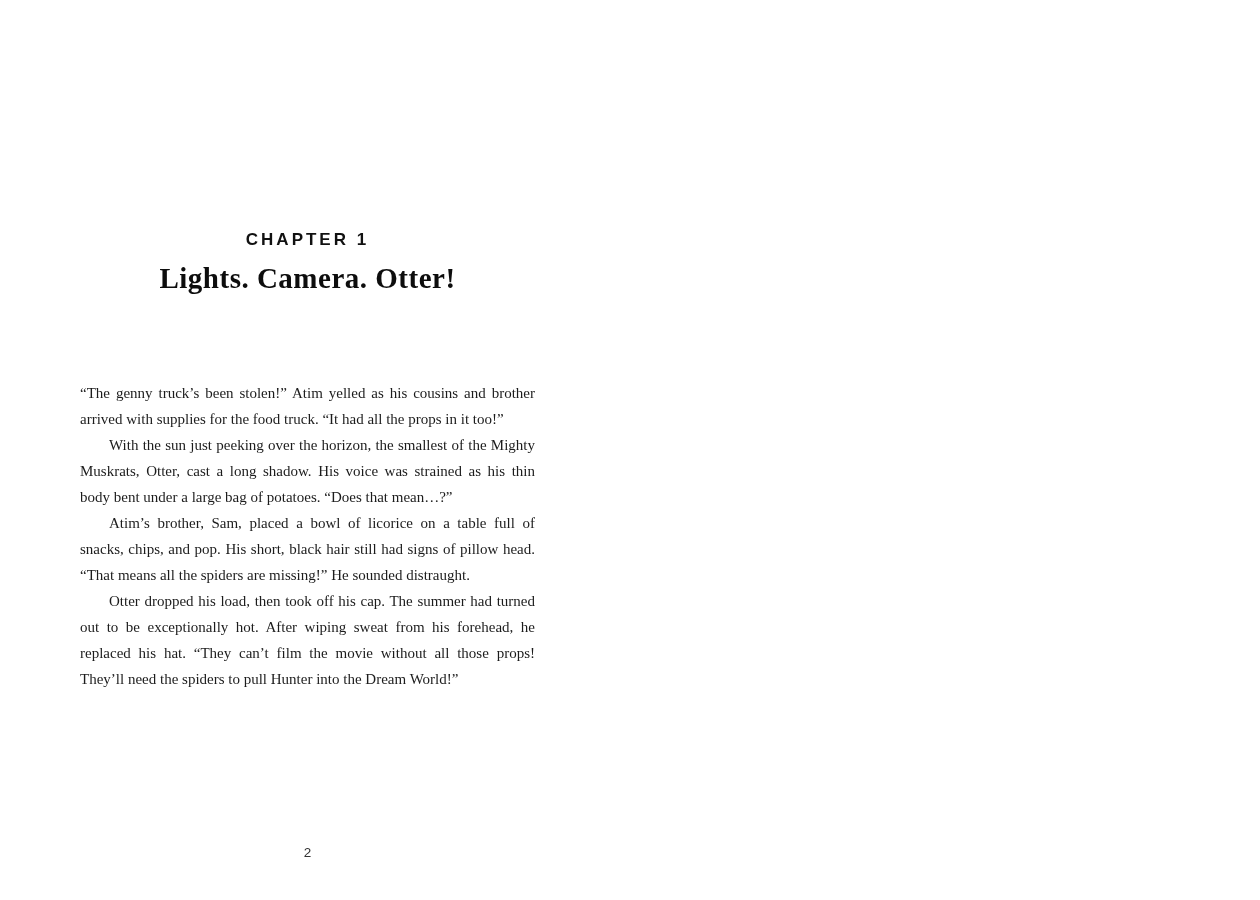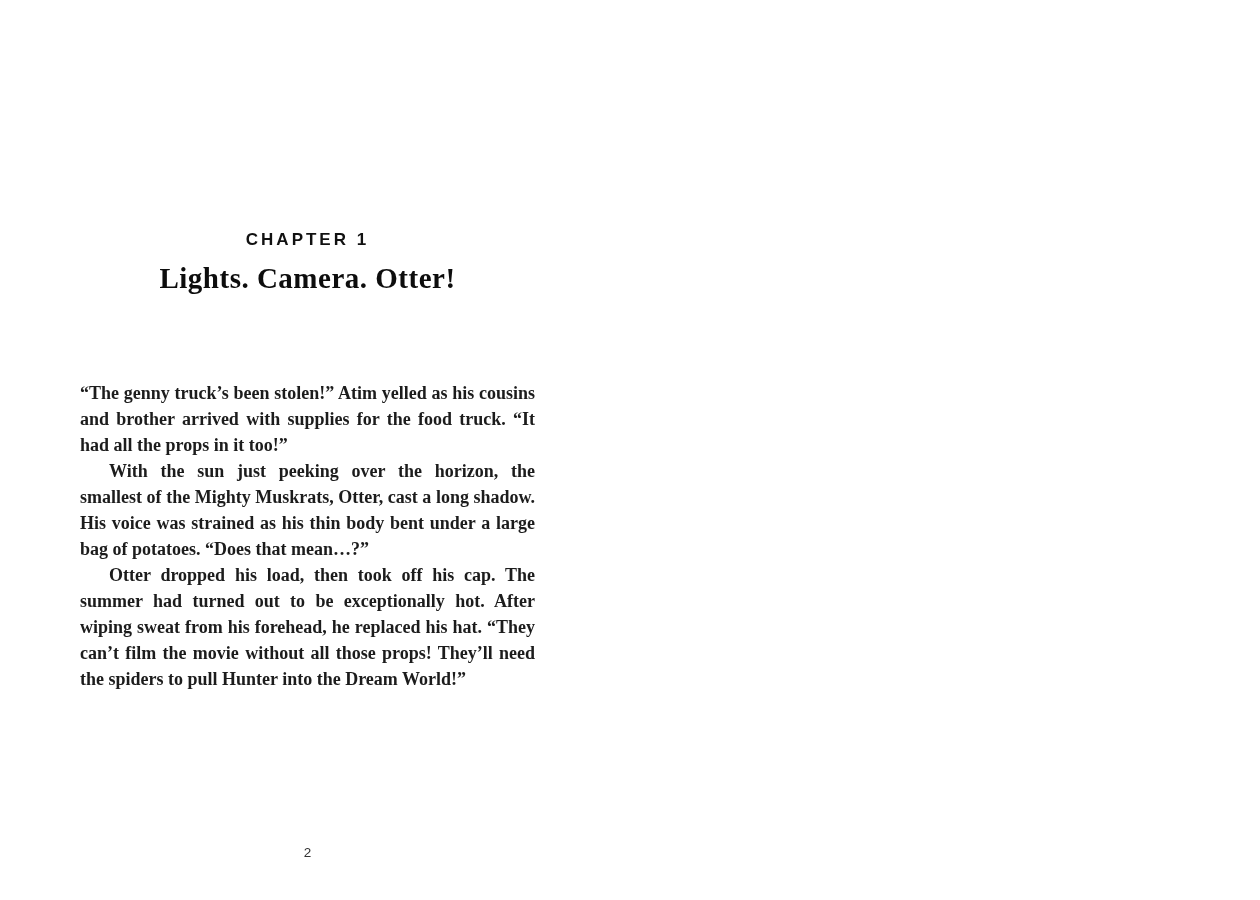--- a/index.html
+++ b/index.html
@@ -44,24 +44,23 @@
     font-family: "Liberation Serif", serif;
     font-weight: bold;
     font-size: 29px;
     letter-spacing: 0.5px;
     color: #0d0d0d;
   }
 
   
   .body-col {
     position: absolute;
-    font-size: 18px;
+    font-size: 15px;
     line-height: 26px;
     color: #1c1c1c;
-    font-weight: bold;
   }
   .body-col-left {
     left: 80px;
     top: 380px;
     width: 455px;
   }
   .para {
     margin: 0;
     text-align: justify;
   }
@@ -82,20 +81,21 @@
 <div class="spread">
 
   <div class="page page-left">
     <div class="chapter-block">
       <div class="chapter-label">CHAPTER 1</div>
       <div class="chapter-title">Lights. Camera. Otter!</div>
     </div>
     <div class="body-col body-col-left">
         <p class="para"><span>“The genny truck’s been stolen!” Atim yelled as his cousins and brother arrived with supplies for the food truck. “It had all the props in it too!”</span></p>
         <p class="para indent"><span>With the sun just peeking over the horizon, the smallest of the Mighty Muskrats, Otter, cast a long shadow. His voice was strained as his thin body bent under a large bag of potatoes. “Does that mean…?”</span></p>
+        <p class="para indent"><span>Atim’s brother, Sam, placed a bowl of licorice on a table full of snacks, chips, and pop. His short, black hair still had signs of pillow head. “That means all the spiders are missing!” He sounded distraught.</span></p>
         <p class="para indent"><span>Otter dropped his load, then took off his cap. The summer had turned out to be exceptionally hot. After wiping sweat from his forehead, he replaced his hat. “They can’t film the movie without all those props! They’ll need the spiders to pull Hunter into the Dream World!”</span></p>
       </div>
     <div class="page-number page-number-left">2</div>
   </div>
 
   <div class="page page-right">
     
     
     
   </div>

